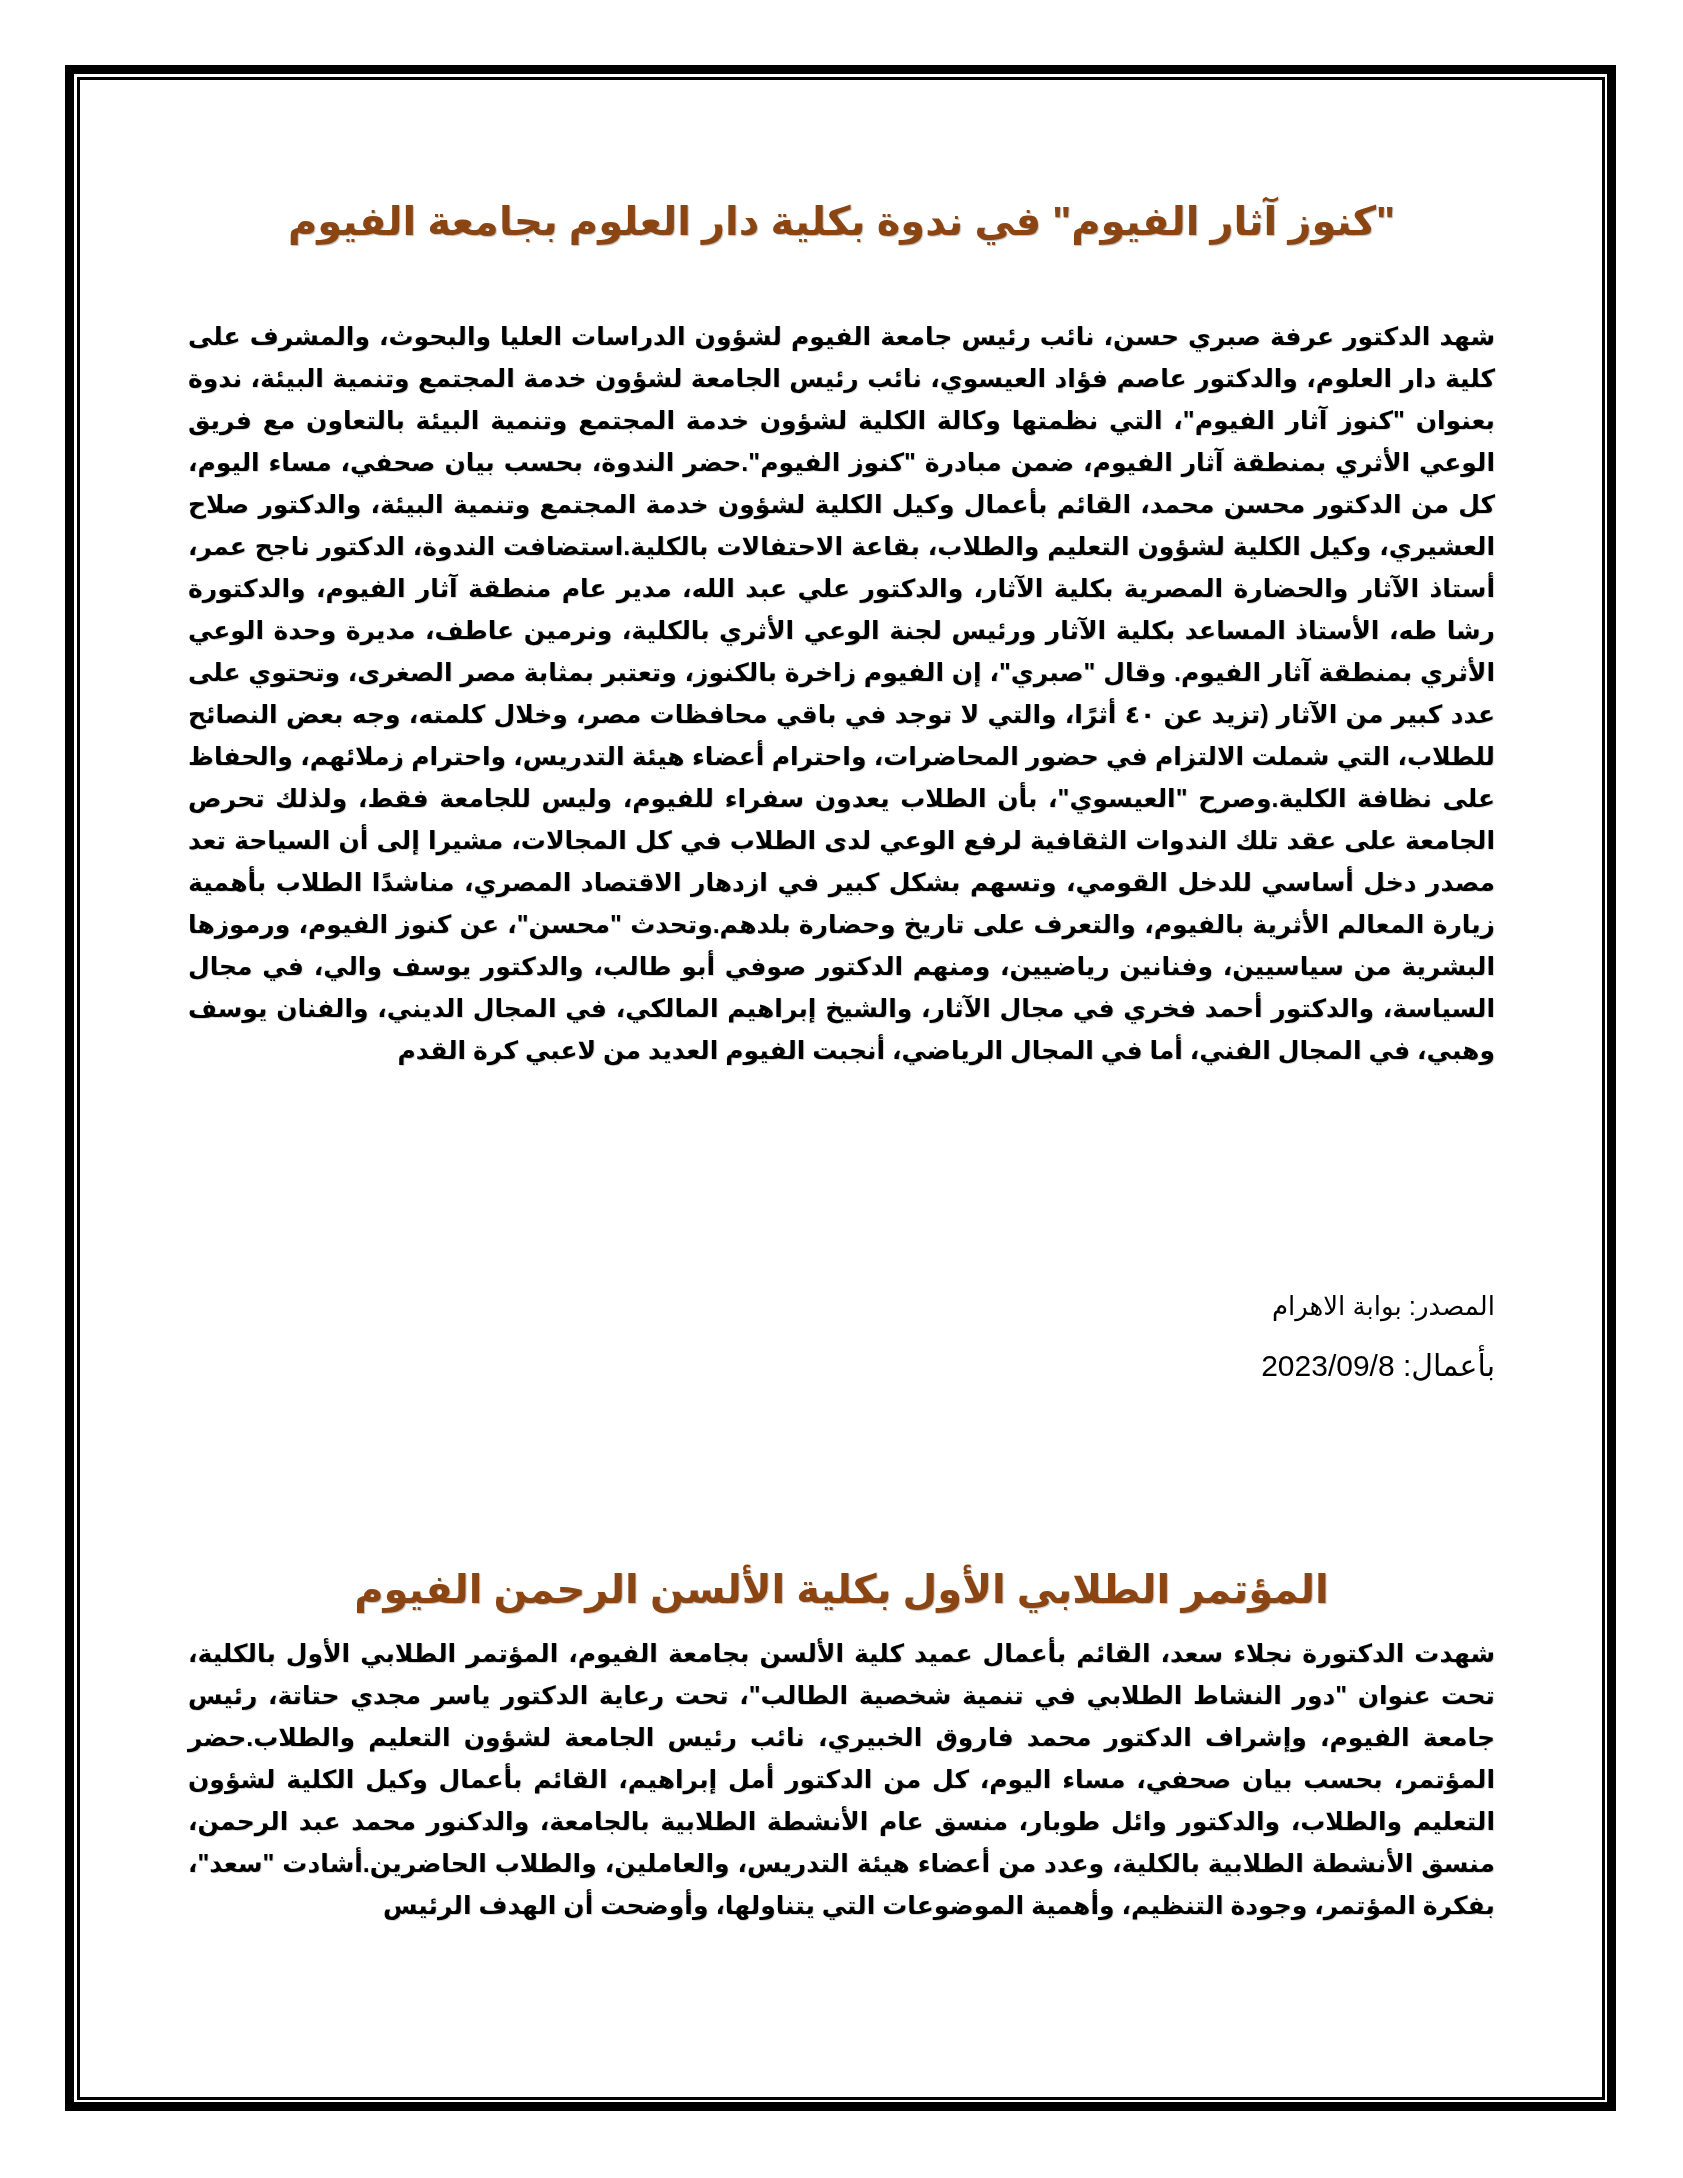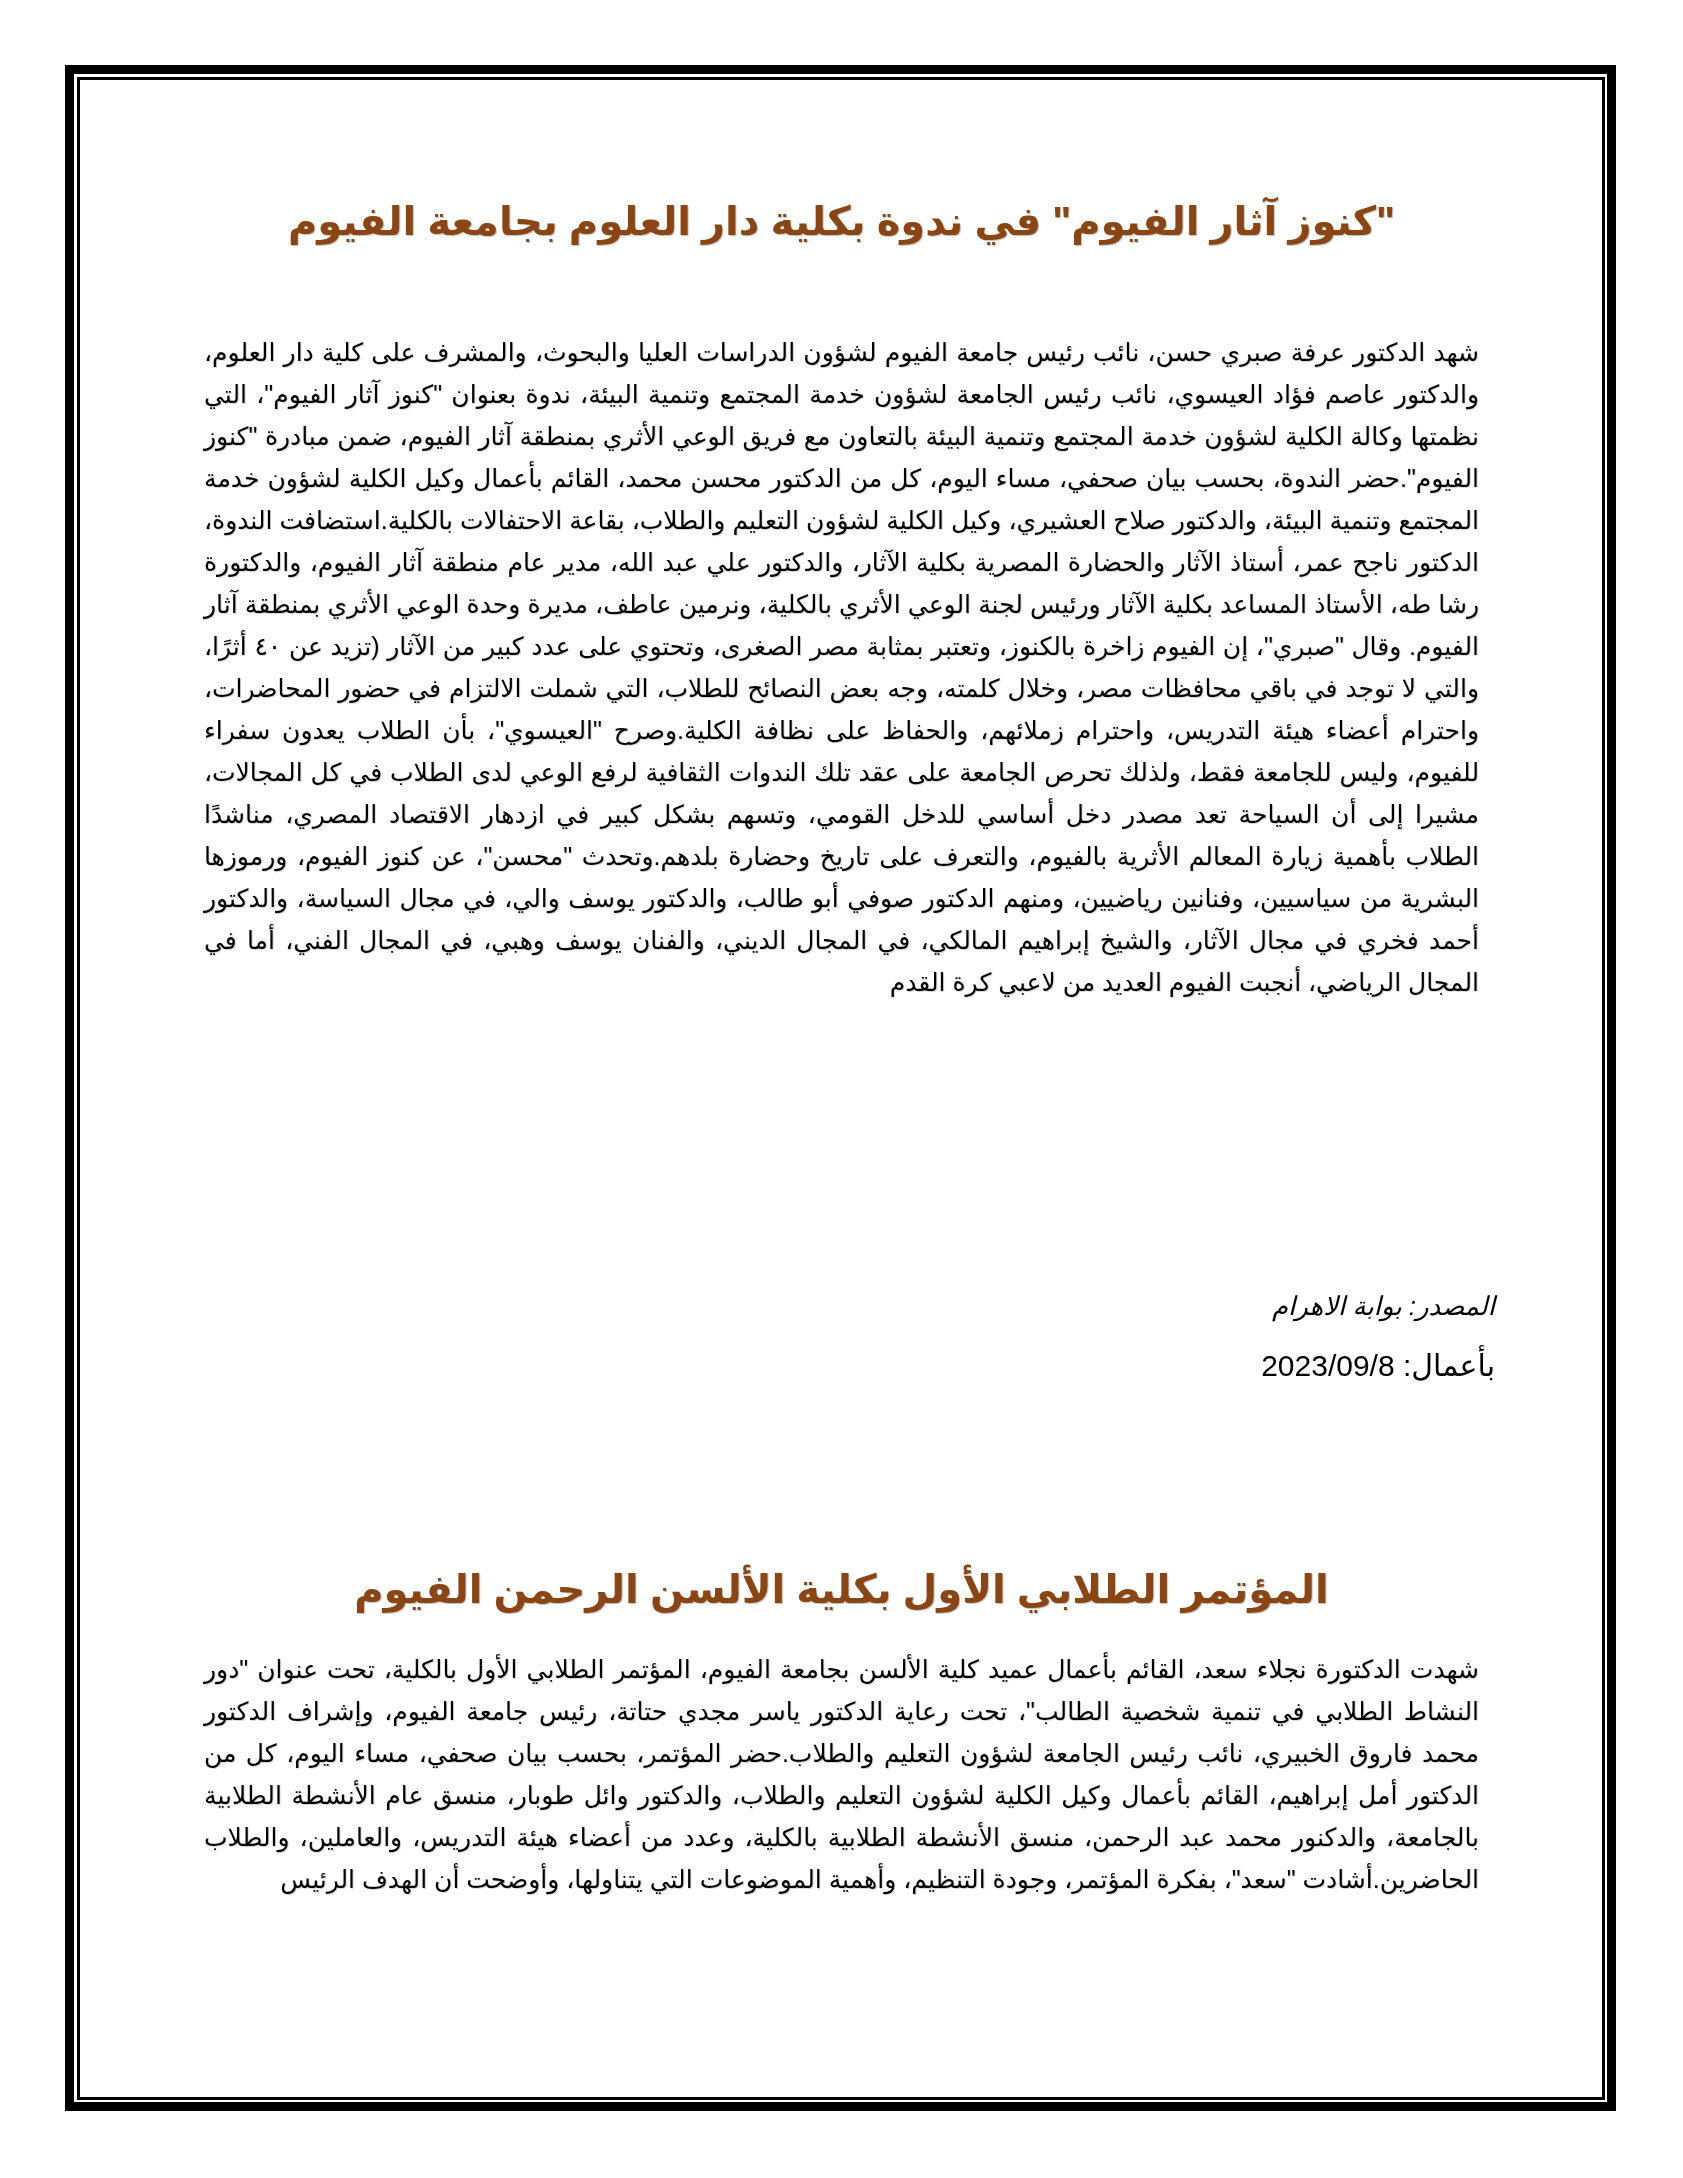--- a/index.html
+++ b/index.html
@@ -9,26 +9,26 @@
                  border: 9px solid #000; box-sizing: border-box; }
   .frame-inner { position: absolute; left: 77px; top: 77px; width: 1528px; height: 2023px;
                  border: 3px solid #000; box-sizing: border-box; }
   .page { position: absolute; left: 188px; top: 0; width: 1307px; direction: rtl; }
   .title { color: #8B4513; font-weight: bold; font-size: 40px; text-align: center;
            margin: 0; position: absolute; left: 0; right: 0; letter-spacing: 0;
            text-shadow: 1px 1px 1px rgba(0,0,0,0.25); }
   .title1 { top: 198px; }
   .title2 { top: 1566px; }
   .body-text { position: absolute; left: 0; right: 0; font-size: 25px; line-height: 42px;
-               text-align: justify; color: #000; margin: 16px; font-weight: normal;
+               text-align: justify; color: #000; margin: 0; font-weight: bold;
                text-shadow: 1px 1px 0 rgba(0,0,0,0.15); }
   .body1 { top: 315px; }
   .body2 { top: 1632px; }
   .meta { position: absolute; right: 0; font-size: 26px; color: #000; margin: 0; }
-  .source { top: 1291px; font-style: italic; }
+  .source { top: 1291px; }
   .date { top: 1348px; font-size: 30px; }
   .date .num { direction: ltr; unicode-bidi: embed; }
 </style>
 </head>
 <body>
 
 <div class="frame-outer"></div>
 <div class="frame-inner"></div>
 
 <div class="page">

